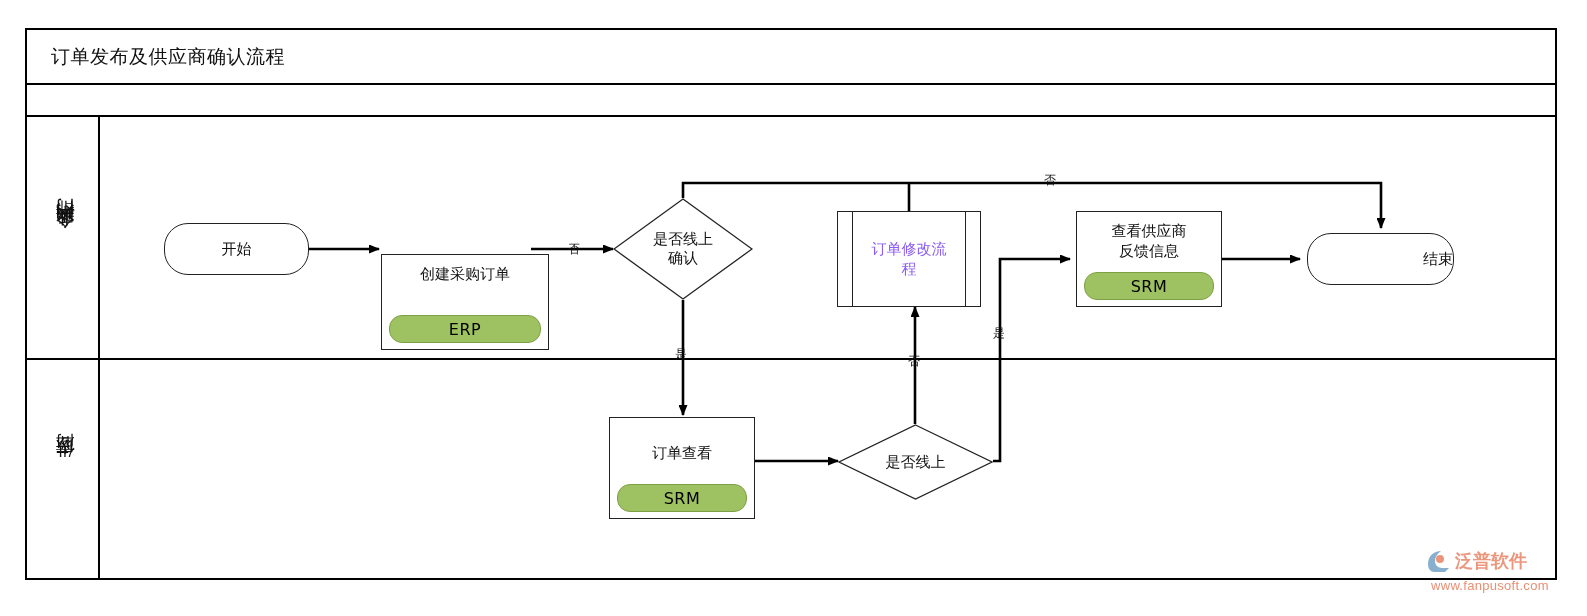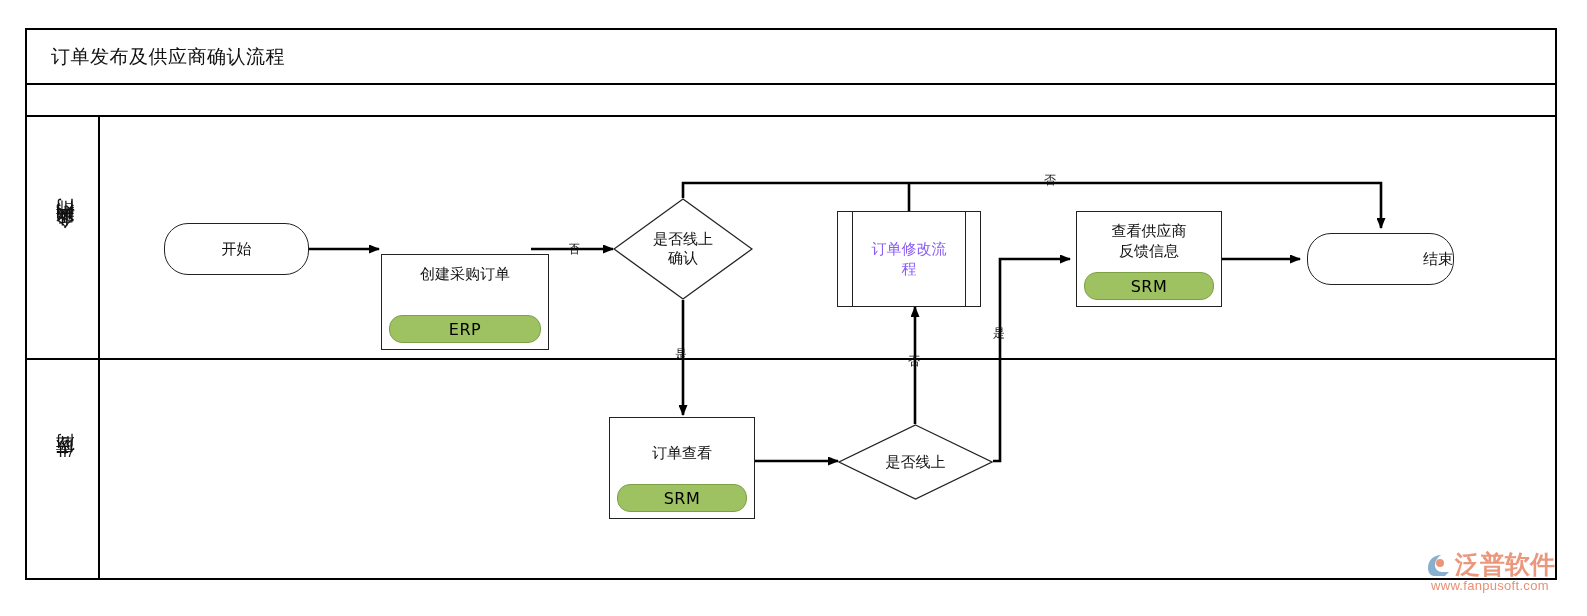--- a/index.html
+++ b/index.html
@@ -94,21 +94,21 @@
     white-space:nowrap;
   }
 
   
   .watermark{
     position:absolute;left:1425px;top:548px;width:152px;height:58px;
     pointer-events:none;
   }
   .wm-top{position:absolute;left:0;top:0;display:flex;align-items:center;gap:4px;}
   .wm-text{
-    font-size:25px;font-weight:bold;color:#e98f73;opacity:.92;
+    font-size:18px;font-weight:bold;color:#e98f73;opacity:.92;
     font-family:"DejaVu Sans","Liberation Sans",sans-serif;letter-spacing:0px;
   }
   .wm-url{
     position:absolute;left:6px;top:30px;font-size:13px;color:#e98f73;
     font-family:Liberation Sans, sans-serif;letter-spacing:.3px;
   }
 </style>
 </head>
 <body>
 

